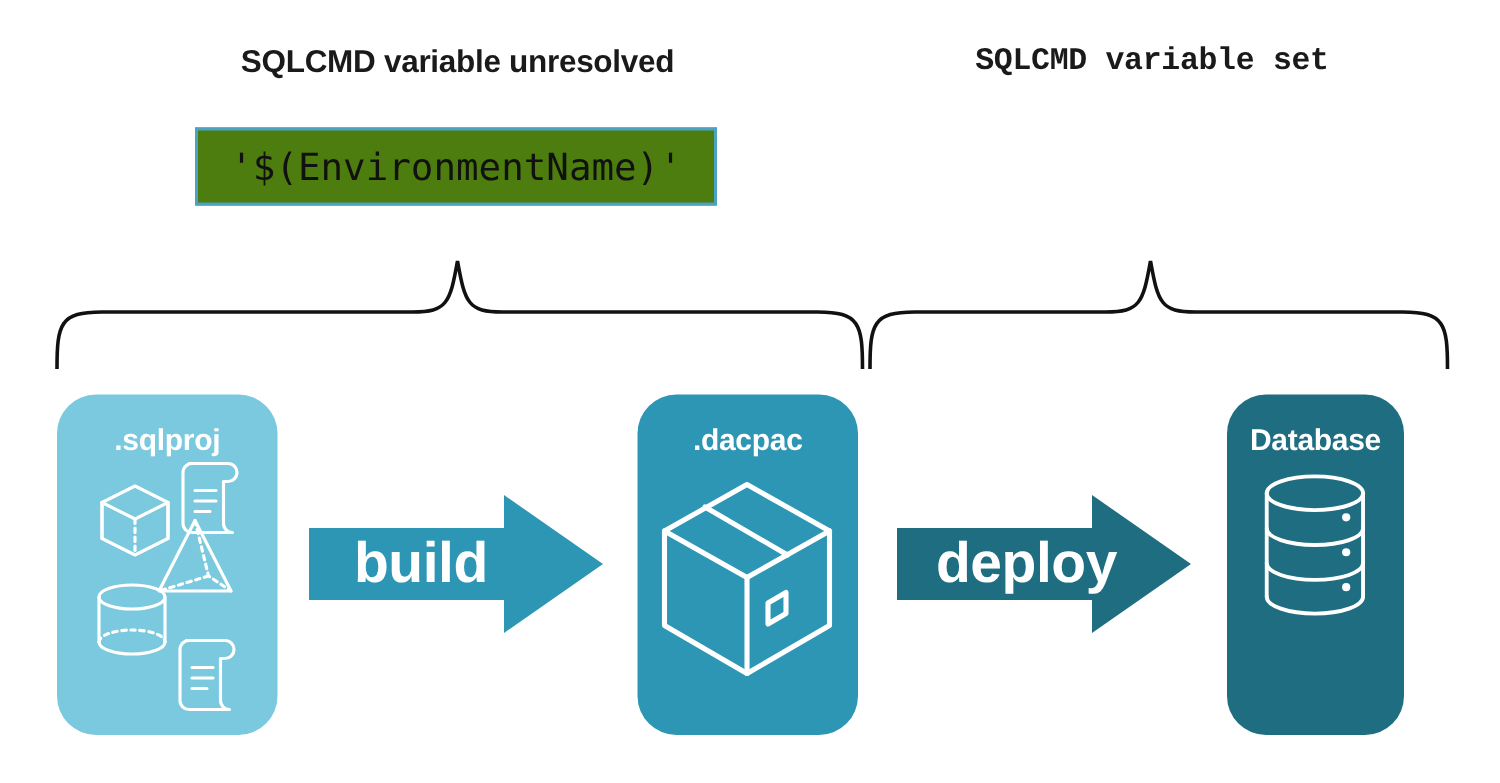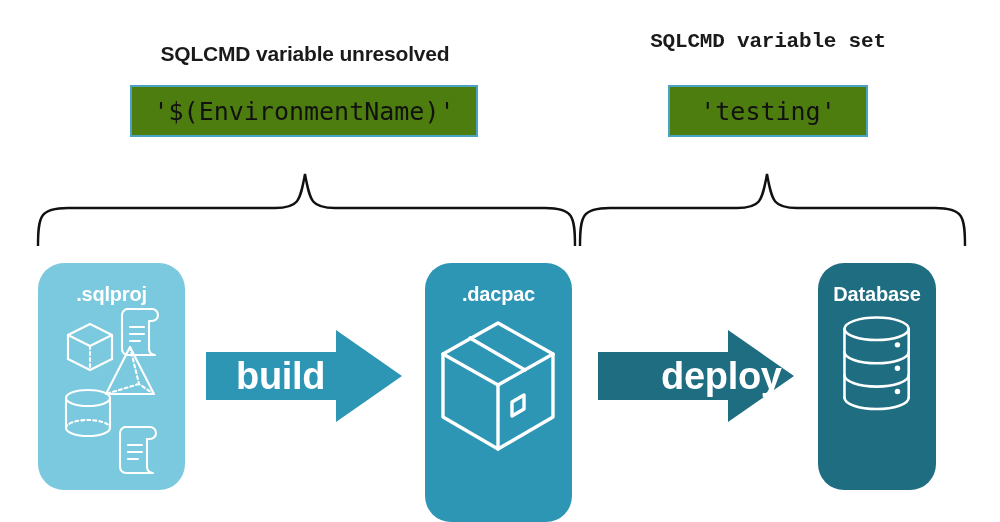--- a/index.html
+++ b/index.html
@@ -13,21 +13,21 @@
   
   .heading{
     position:absolute;
     font-weight:bold;
     font-size:21px;
     color:#1a1a1a;
     letter-spacing:-0.2px;
     white-space:nowrap;
     text-align:center;
   }
-  #heading-left{left:0;width:610px;top:30px;margin-top:12px;}
+  #heading-left{left:0;width:610px;top:30px;}
   #heading-right{left:578px;width:380px;top:30px;font-family:Liberation Mono, monospace;}
 
   
   .codebox{
     position:absolute;
     border:2px solid #4BA3C3;
     background:#4d7c0f;
     display:flex;align-items:center;justify-content:center;
     font-family:"DejaVu Sans Mono", monospace;
     font-size:25px;
@@ -54,50 +54,49 @@
     text-align:center;
     color:#ffffff;
     font-weight:bold;
     font-size:20px;
     letter-spacing:-0.2px;
     white-space:nowrap;
   }
   .lane-art{position:absolute;left:0;right:0;top:0;bottom:0;}
 
   #lane-sqlproj{left:38px;top:263px;width:147px;height:227px;background:#7BC9DE;}
-  #lane-dacpac {left:425px;top:263px;width:147px;height:259px;background:#2E96B5;}
+  #lane-dacpac {left:425px;top:263px;width:147px;height:227px;background:#2E96B5;}
   #lane-database{left:818px;top:263px;width:118px;height:227px;background:#1E6D81;}
 
   
   .arrow{position:absolute;top:330px;height:92px;}
   #arrow-build{left:206px;width:196px;}
   #arrow-deploy{left:598px;width:196px;}
   .arrow-text{
     position:absolute;
     top:0;height:92px;
     display:flex;align-items:center;
     color:#ffffff;font-weight:bold;font-size:38px;
     letter-spacing:-0.3px;
     pointer-events:none;
   }
   #arrow-build .arrow-text{left:30px;}
-  #arrow-deploy .arrow-text{left:26px;margin-left:37px;}
+  #arrow-deploy .arrow-text{left:26px;}
 </style>
 </head>
 <body>
 
 <div class="stage">
 
   <div class="heading" id="heading-left">SQLCMD variable unresolved</div>
 
   <div class="heading" id="heading-right">SQLCMD variable set</div>
 
   <div class="codebox" id="codebox-left">'$(EnvironmentName)'</div>
 
-  <div class="codebox" id="codebox-right">'testing'</div>
 
   <svg class="brace" viewBox="0 0 1000 100">
 
     <path d="M 38 100
              C 38 70, 40 62, 68 62
              L 275 62
              C 298 62, 300 56, 305 28
              C 310 56, 312 62, 335 62
              L 545 62
              C 573 62, 575 70, 575 100" fill="none" stroke="#111111" stroke-width="2.4" stroke-linecap="round"></path>

